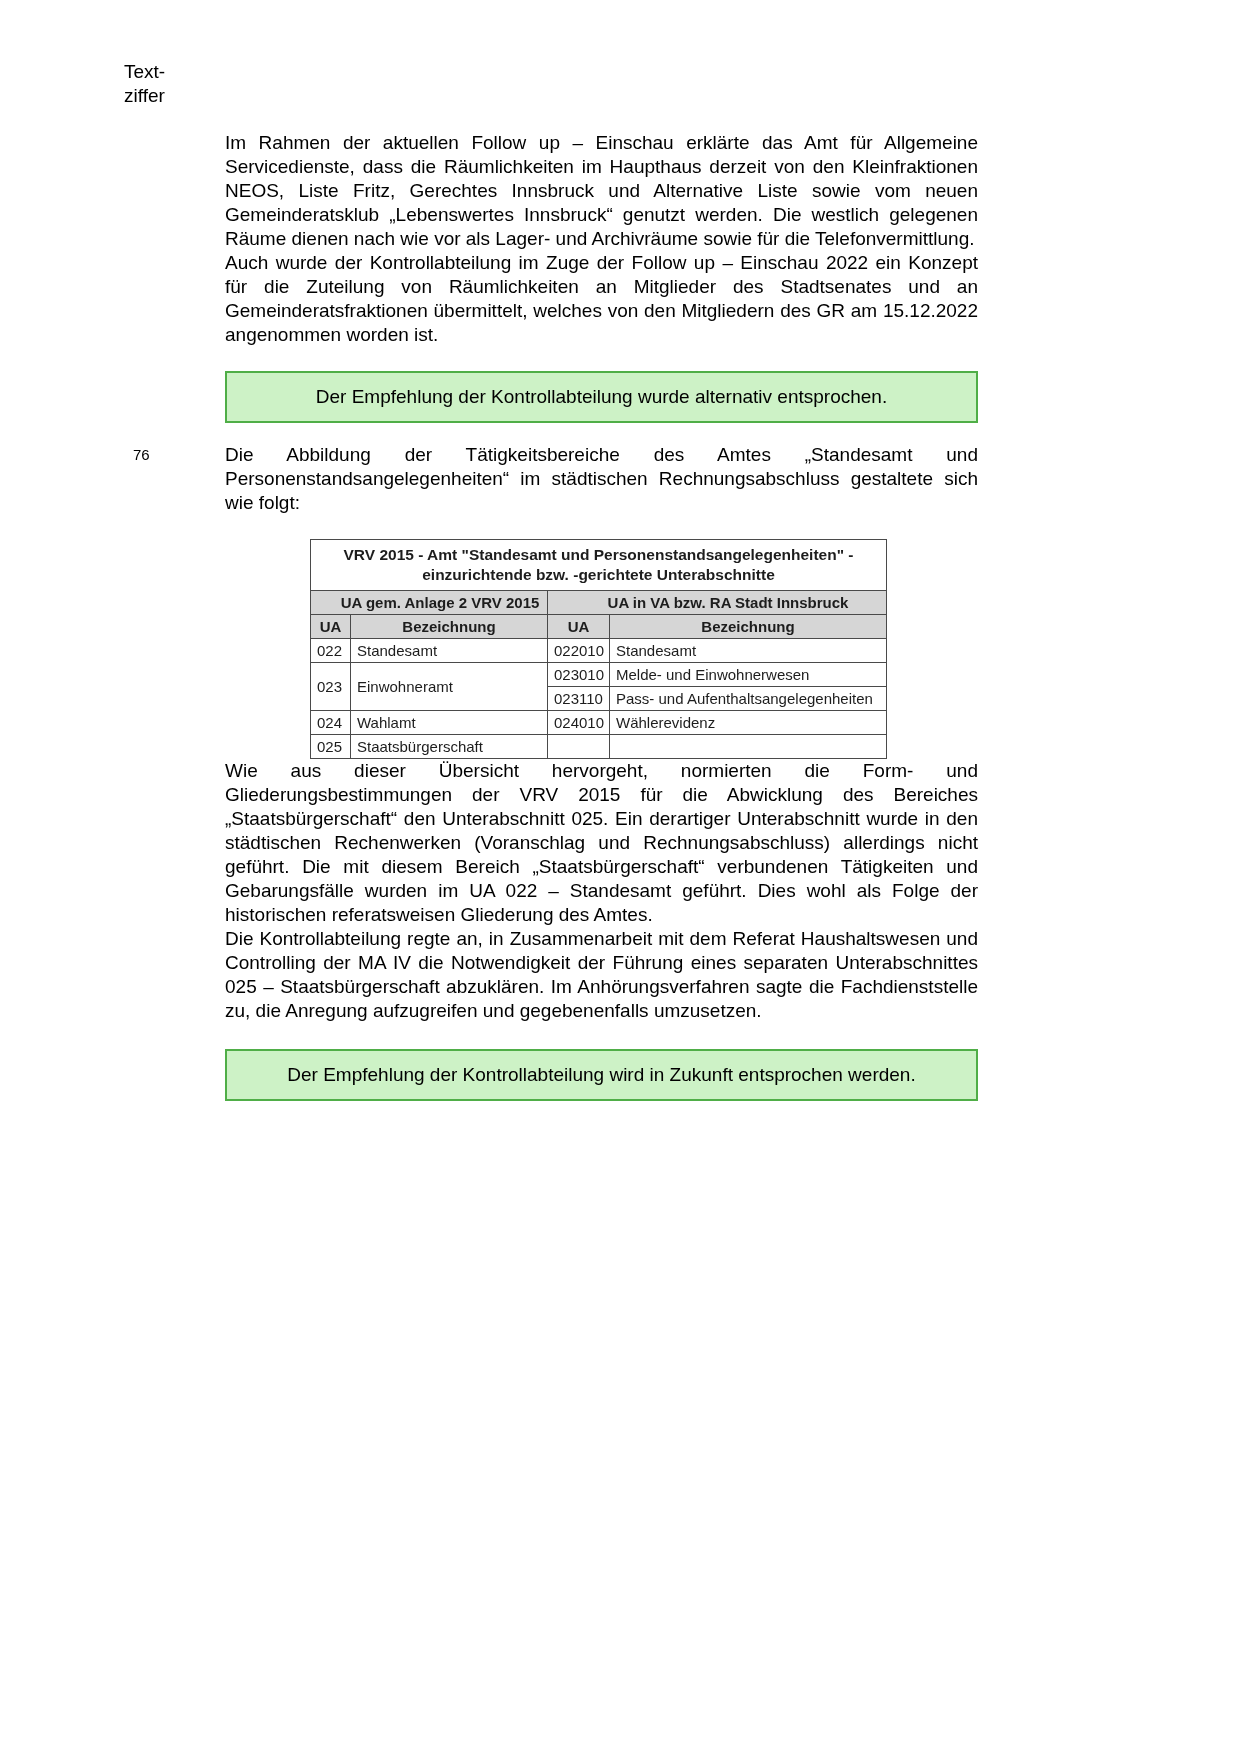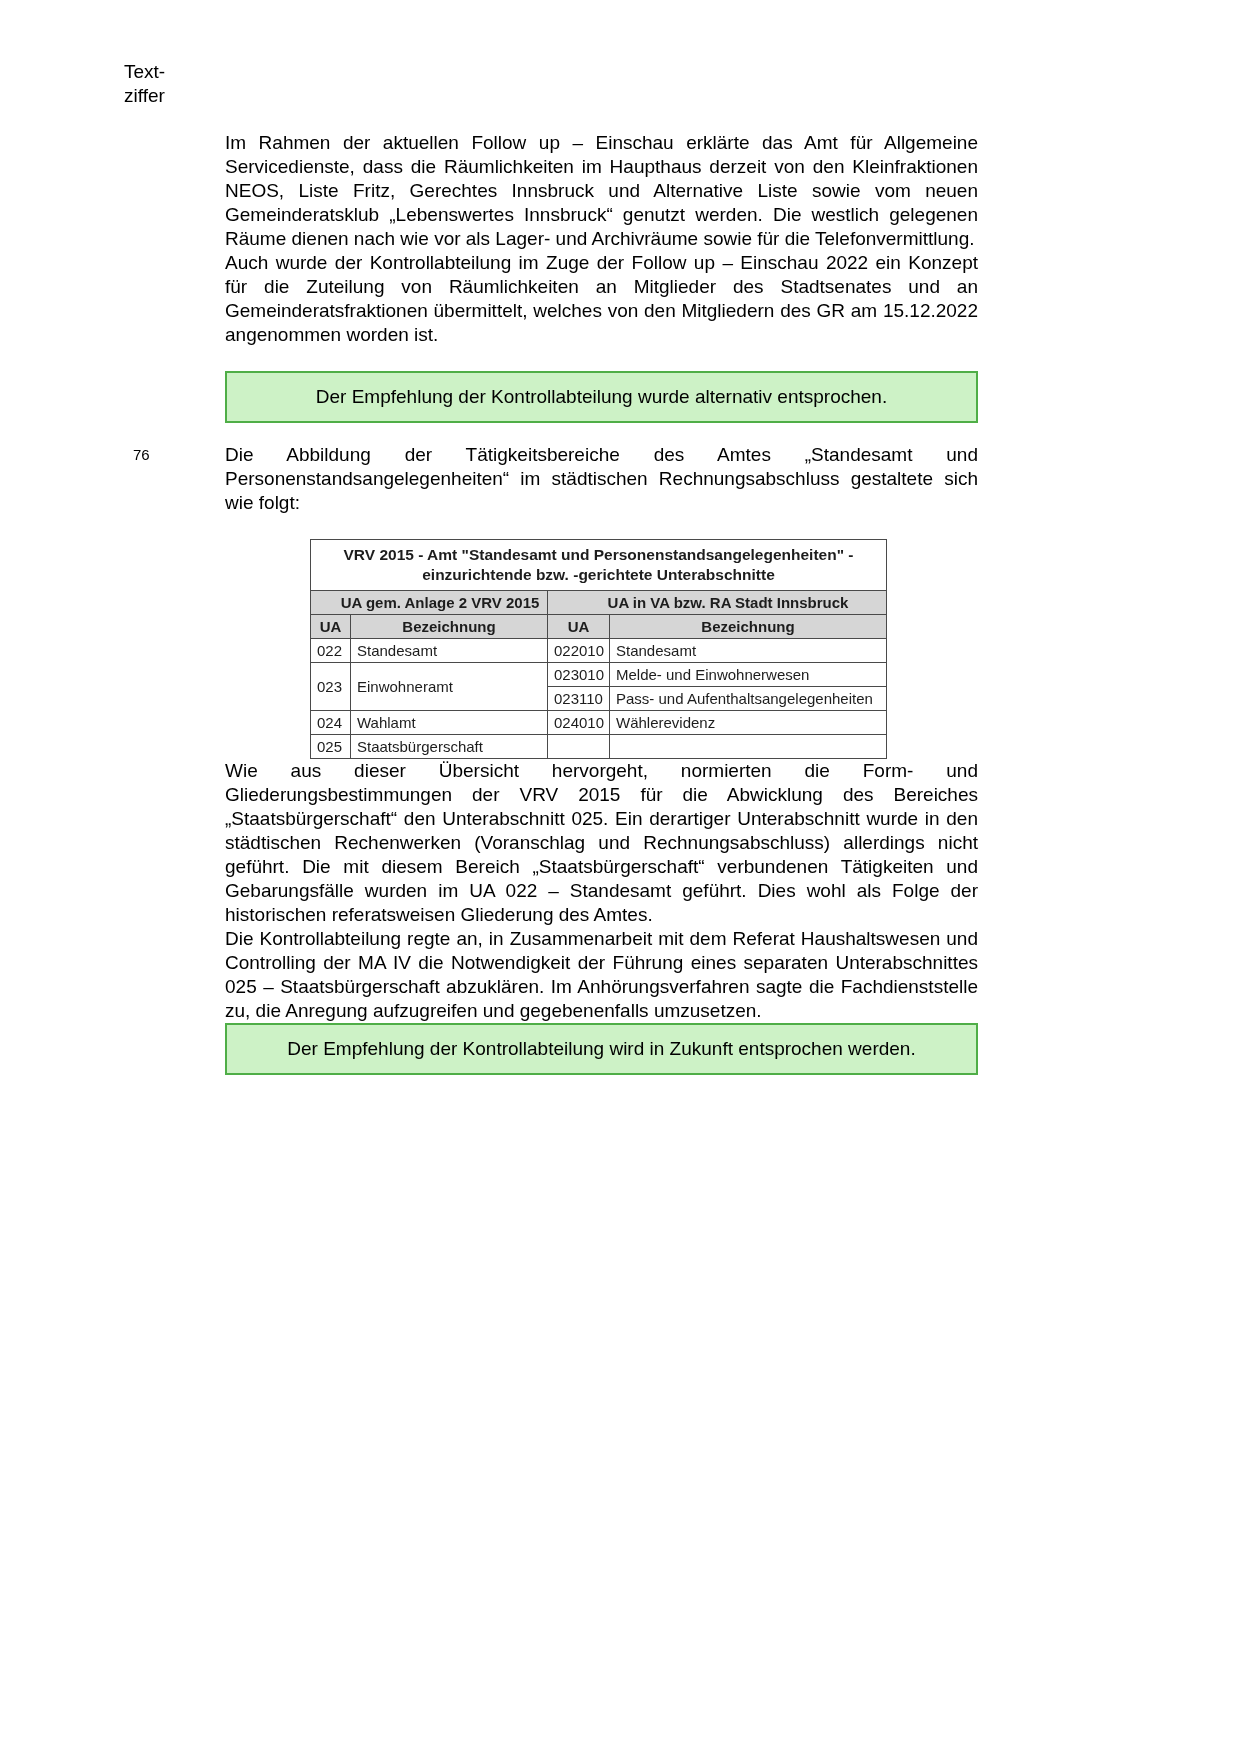--- a/index.html
+++ b/index.html
@@ -39,21 +39,21 @@
   .p6 { margin-top: 22px; }
 
   .rec-box {
     border: 2px solid var(--box_border, #4fae47);
     background: var(--box_bg, #cdf2c6);
     padding: 12px 16px;
     text-align: center;
     font-size: 19px; line-height: 24px;
   }
   .box1 { margin-top: 24px; }
-  .box2 { }
+  .box2 { margin-top: 26px; }
 
   .section-heading {
     margin: 48px 0 0;
     padding-bottom: 6px;
     border-bottom: 2px dotted var(--accent_green, #3a9a35);
     color: var(--accent_green, #3a9a35);
     font-size: 19.5px; line-height: 26px;
     font-weight: normal;
     text-align: right;
   }

